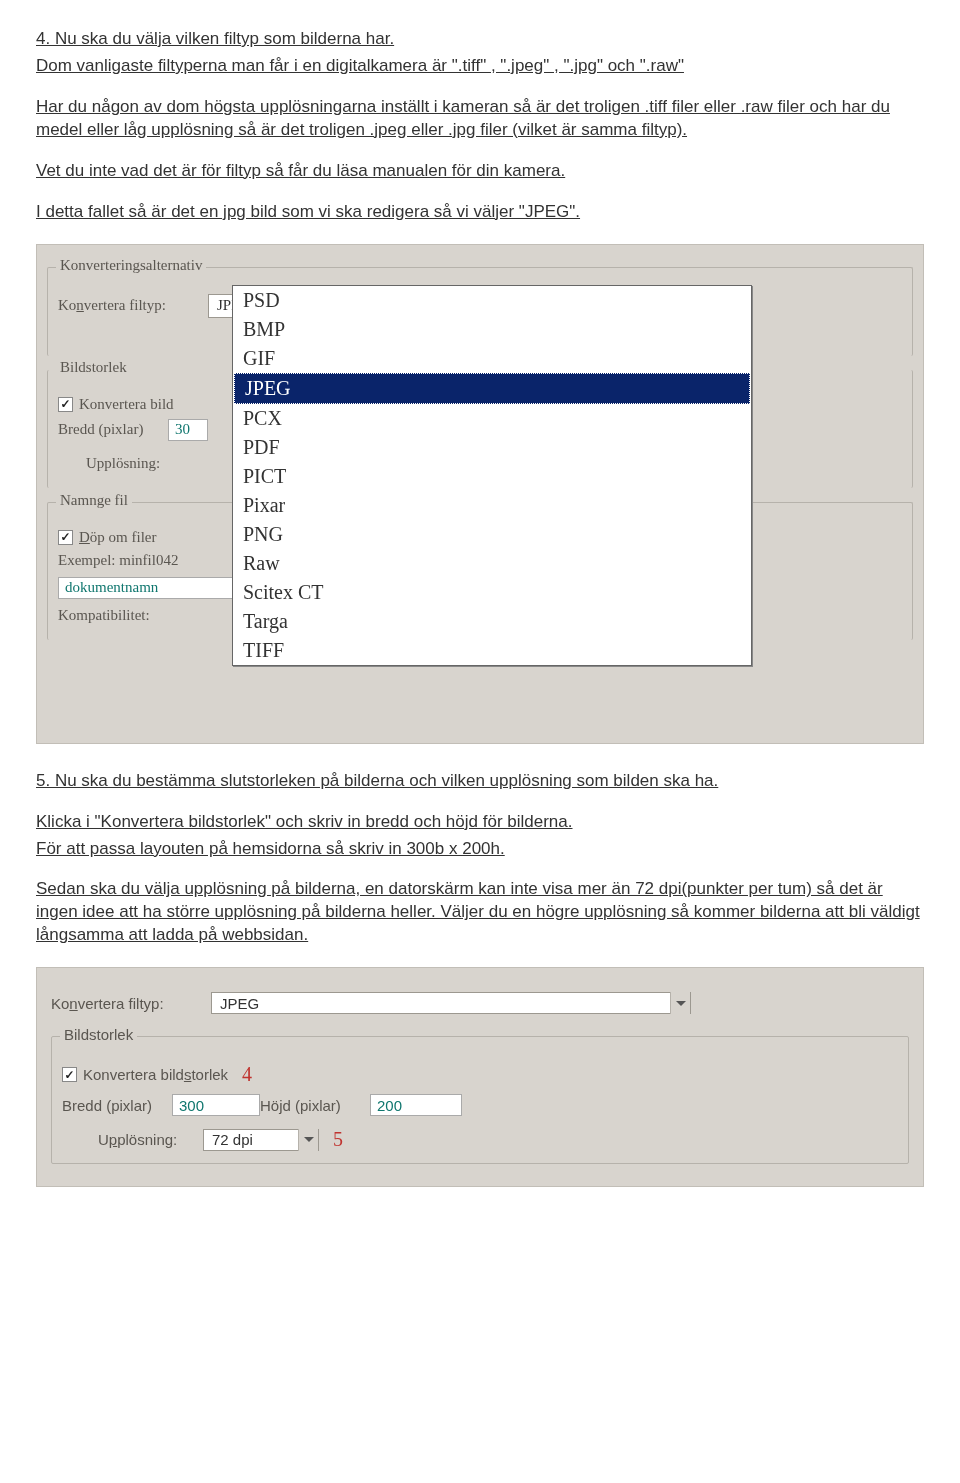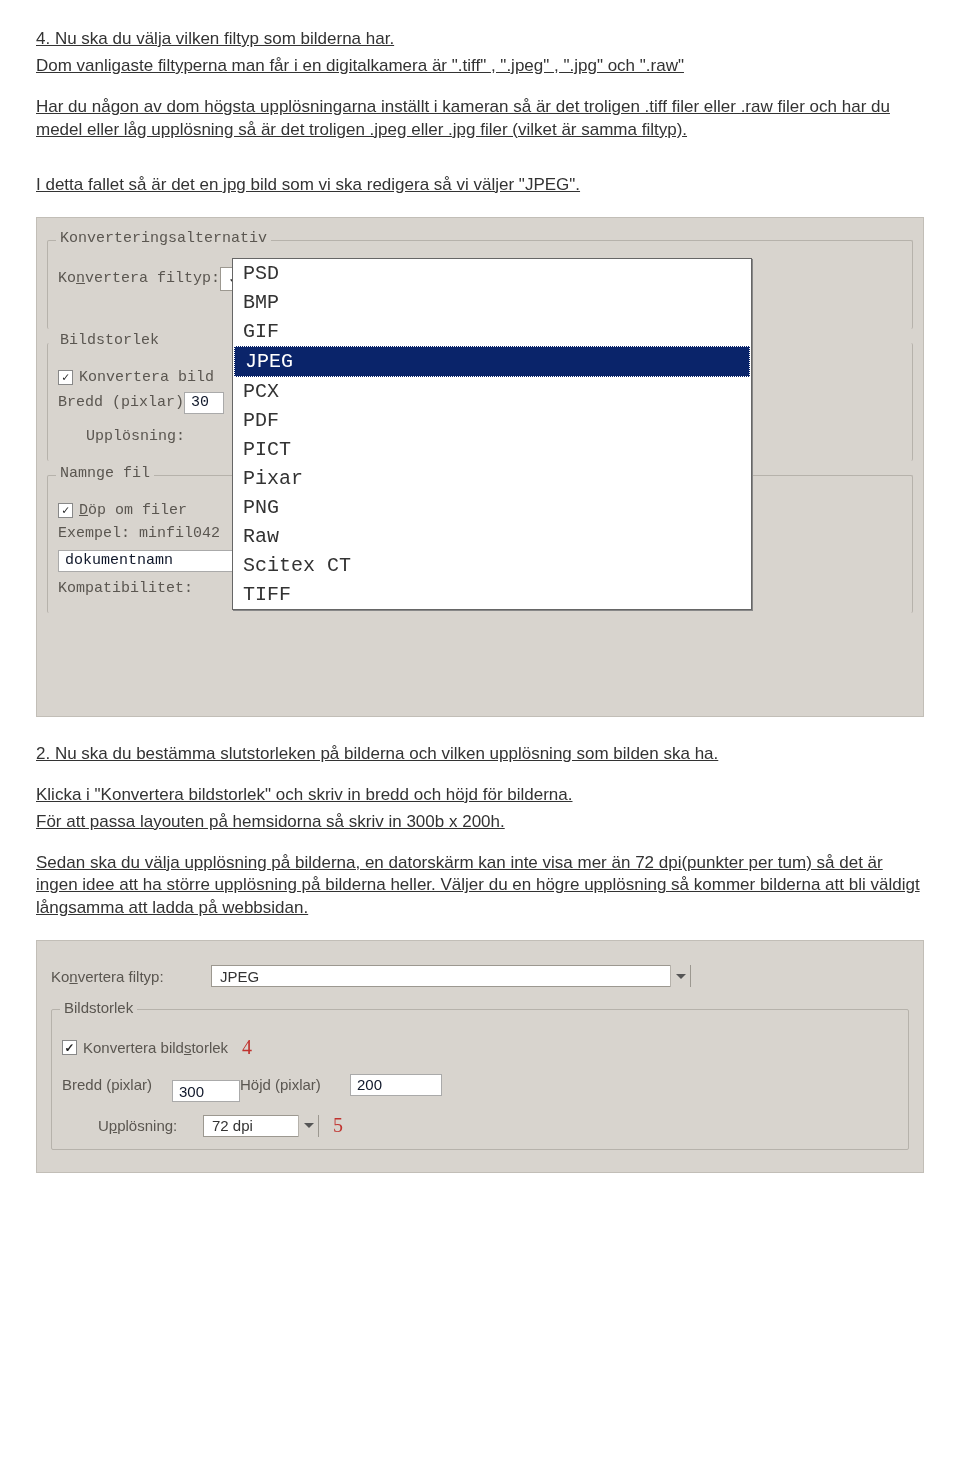--- a/index.html
+++ b/index.html
@@ -12,21 +12,21 @@
     background: #fff;
     width: 960px;
   }
   p { margin: 0 0 4px 0; line-height: 1.35; text-decoration: underline; }
   .block { margin-bottom: 20px; }
   .dlgwrap {
     background: #d8d4ce;
     border: 1px solid #c2beb7;
     padding: 8px 10px 0 10px;
     margin: 10px 0 26px 0;
-    font-family: Liberation Mono, monospace;
+    font-family: Liberation Serif, serif;
     font-size: 15px;
     color: #5a5650;
     position: relative;
     height: 500px;
     overflow: hidden;
   }
   .group {
     border: 1px solid #b6b2ab;
     border-radius: 2px;
     margin: 14px 0 14px 0;
@@ -44,21 +44,21 @@
   }
   .row { display: flex; align-items: center; margin: 6px 0; }
   .lbl { display: inline-block; min-width: 150px; }
   .txtfield {
     background: #fff;
     border: 1px solid #aaa;
     height: 22px;
     padding: 0 6px;
     display: inline-flex;
     align-items: center;
-    color: #0f172a;
+    color: #0f766e;
     font-size: 15px;
   }
   .combo {
     display: inline-flex;
     align-items: center;
     background: #fff;
     border: 1px solid #9c9890;
     height: 24px;
     position: relative;
   }
@@ -128,20 +128,21 @@
 </style>
 </head>
 <body>
 
 <div class="block">
   <p>4. Nu ska du välja vilken filtyp som bilderna har.</p>
   <p>Dom vanligaste filtyperna man får i en digitalkamera är ".tiff" , ".jpeg" , ".jpg" och ".raw"</p>
   <p style="height:10px"></p>
   <p>Har du någon av dom högsta upplösningarna inställt i kameran så är det troligen .tiff filer eller .raw filer och har du medel eller låg upplösning så är det troligen .jpeg eller .jpg filer (vilket är samma filtyp).</p>
   <p style="height:10px"></p>
+  <p>Vet du inte vad det är för filtyp så får du läsa manualen för din kamera.</p>
   <p style="height:10px"></p>
   <p>I detta fallet så är det en jpg bild som vi ska redigera så vi väljer "JPEG".</p>
 </div>
 
 <div class="dlgwrap">
 
   <div class="group" style="border-bottom:none; padding-bottom:32px;">
     <div class="group-title">Konverteringsalternativ</div>
     <div class="row">
       <span class="lbl">Ko<span class="underline">n</span>vertera filtyp:</span>
@@ -158,20 +159,21 @@
       <div class="opt">BMP</div>
       <div class="opt">GIF</div>
       <div class="opt selected">JPEG</div>
       <div class="opt">PCX</div>
       <div class="opt">PDF</div>
       <div class="opt">PICT</div>
       <div class="opt">Pixar</div>
       <div class="opt">PNG</div>
       <div class="opt">Raw</div>
       <div class="opt">Scitex CT</div>
+      <div class="opt">Targa</div>
       <div class="opt">TIFF</div>
     </div>
 
   <div class="group" style="border-top:none;border-bottom:none;">
     <div class="group-title">Bildstorlek</div>
     <div class="row">
       <span class="chk">✓</span>
       <span>Konvertera bild</span>
     </div>
     <div class="row">
@@ -196,21 +198,21 @@
       <span class="txtfield" style="width:181px;">dokumentnamn</span>
     </div>
     <div class="row" style="margin-top:8px;">
       <span>Kompatibilitet:</span>
     </div>
   </div>
 
 </div>
 
 <div class="block">
-  <p>2. Nu ska du bestämma slutstorleken på bilderna och vilken upplösning som bilden ska ha.</p>
+  <p>5. Nu ska du bestämma slutstorleken på bilderna och vilken upplösning som bilden ska ha.</p>
   <p style="height:10px"></p>
   <p>Klicka i "Konvertera bildstorlek" och skriv in bredd och höjd för bilderna.</p>
   <p>För att passa layouten på hemsidorna så skriv in 300b x 200h.</p>
   <p style="height:10px"></p>
   <p>Sedan ska du välja upplösning på bilderna, en datorskärm kan inte visa mer än 72 dpi(punkter per tum) så det är ingen idee att ha större upplösning på bilderna heller. Väljer du en högre upplösning så kommer bilderna att bli väldigt långsamma att ladda på webbsidan.</p>
 </div>
 
 <div class="dlg2">
 
   <div class="row" style="margin-bottom:22px;">
@@ -226,21 +228,21 @@
     <div class="group-title">Bildstorlek</div>
 
     <div class="row">
       <span class="chk">✓</span>
       <span>Konvertera bild<span class="underline">s</span>torlek</span>
       <span class="rednum">4</span>
     </div>
 
     <div class="row" style="margin-top:8px;">
       <span style="min-width:110px">Bredd (pixlar)</span>
-      <span class="txtfield" style="width:68px;margin-top:13px;">300</span>
+      <span class="txtfield" style="width:88px;">300</span>
       <span style="min-width:110px;">Höjd (pixlar)</span>
       <span class="txtfield" style="width:92px;">200</span>
     </div>
 
     <div class="row" style="margin-top:12px;">
       <span style="min-width:105px;margin-left:36px;">U<span class="underline">p</span>plösning:</span>
       <div class="combo" style="width:116px;">
         <span class="val">72 dpi</span>
         <span style="flex:1"></span>
         <span class="cbtn"></span>

